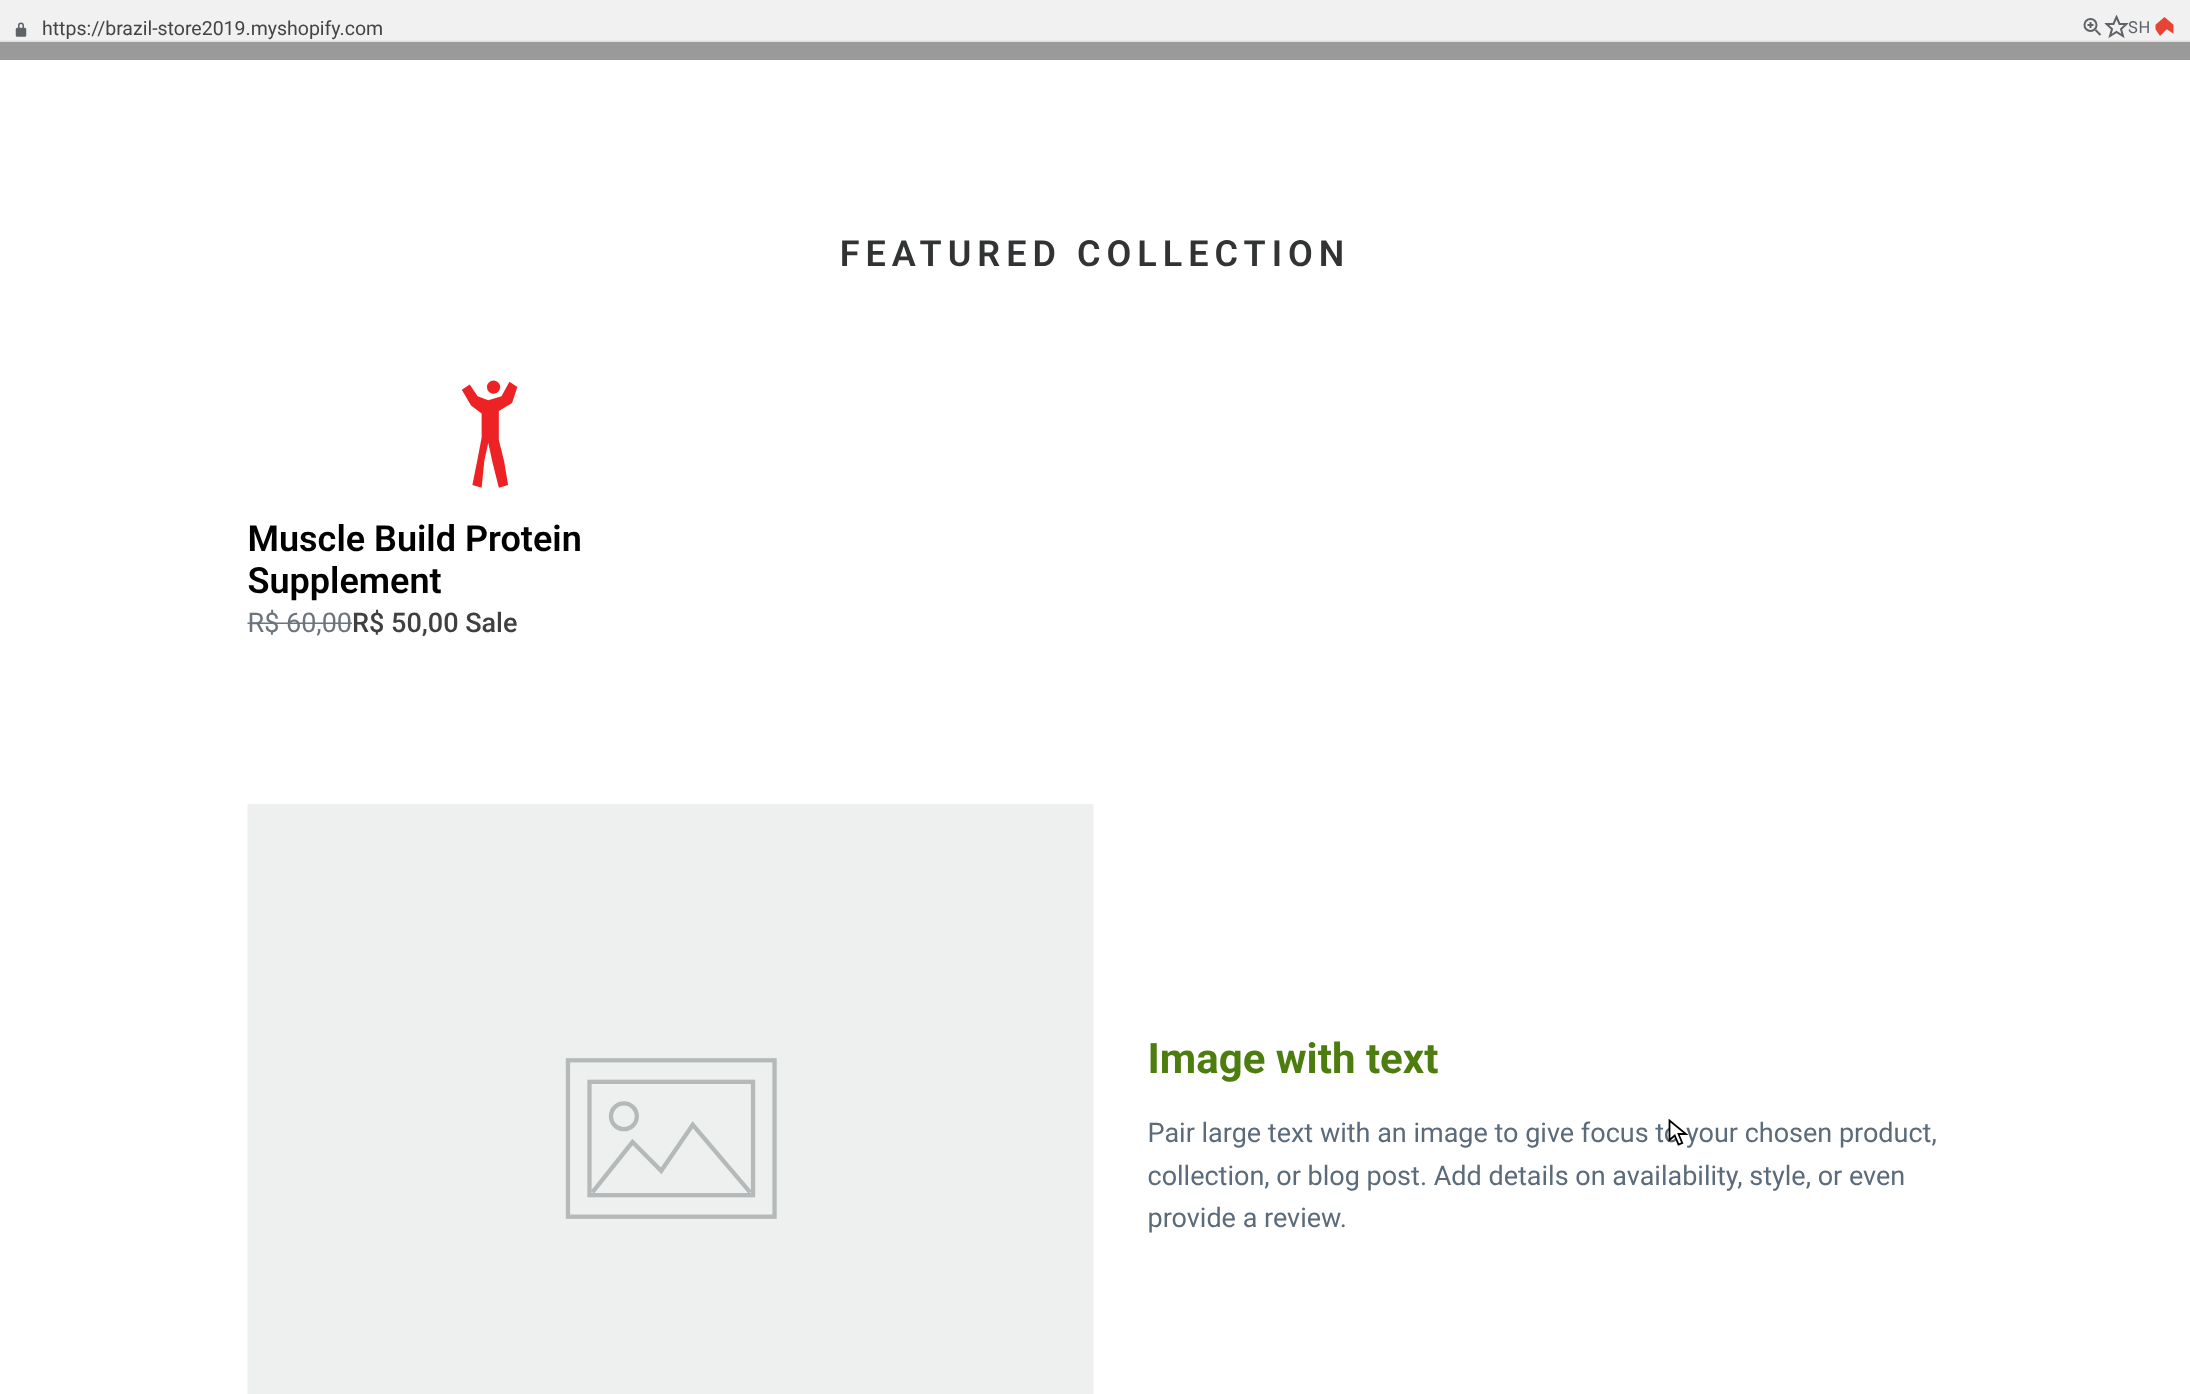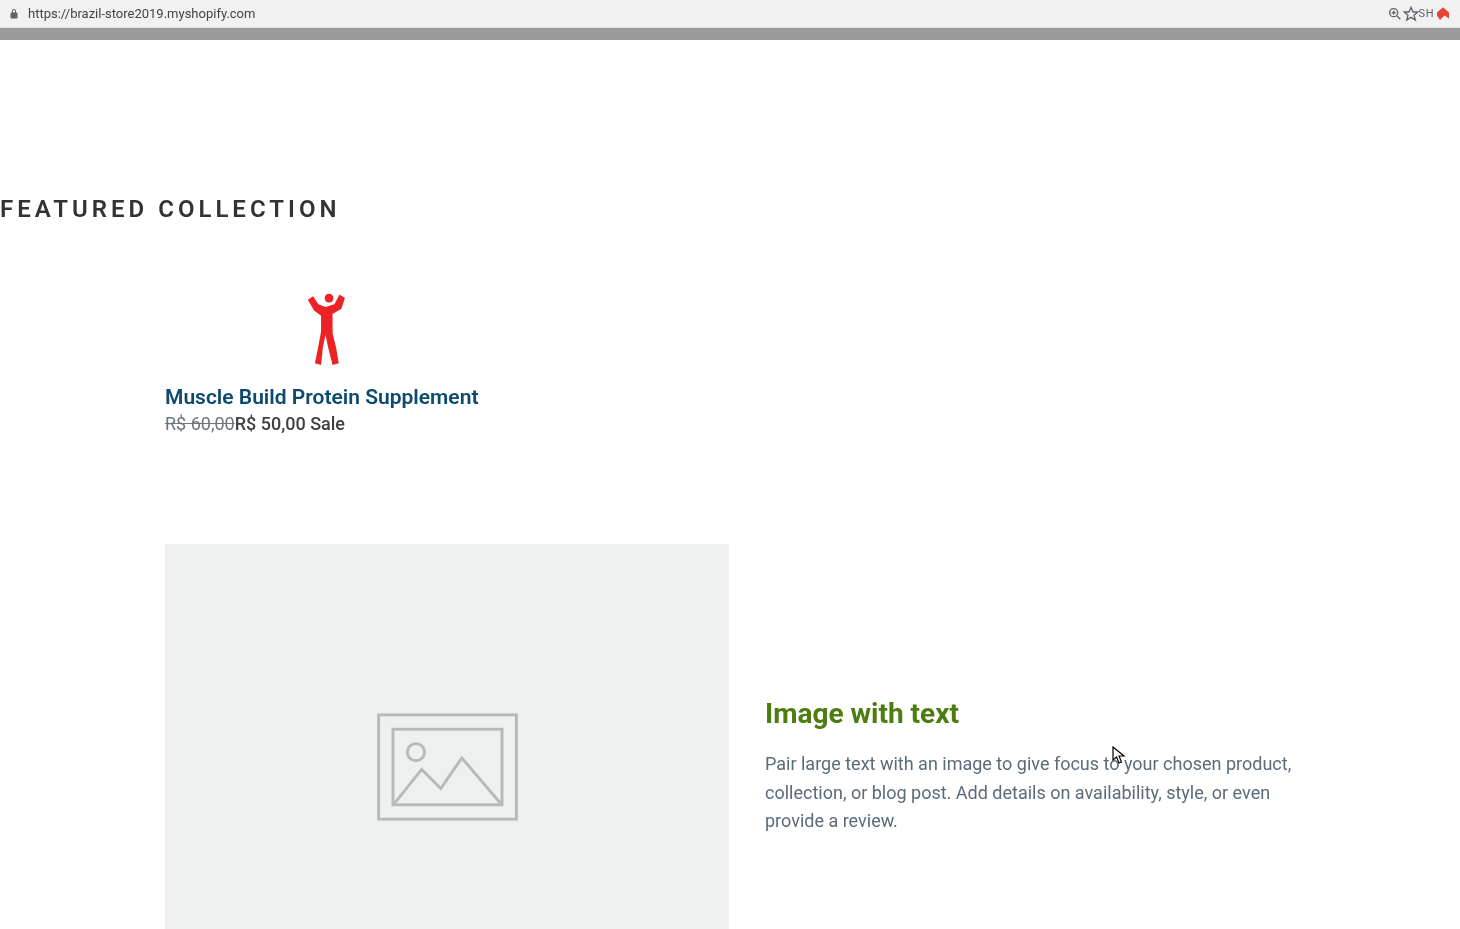--- a/index.html
+++ b/index.html
@@ -12,21 +12,21 @@
       background: #fff;
       width: 1460px;
     }
     
     
     .browser-bar {
       background: #f1f1f1;
       border-bottom: 1px solid #e0e0e0;
       height: 28px;
       display: flex;
-      align-items: center;
+      align-items: flex-end;
       padding: 0 8px;
     }
     .url-box {
       display: flex;
       align-items: center;
       flex: 1;
       font-size: 13px;
       color: #444;
       gap: 8px;
     }
@@ -64,25 +64,25 @@
       height: 12px;
       background: #9a9a9a;
     }
     
     
     .page {
       padding-top: 115px;
     }
     
     .section-title {
+      text-align: center;
       font-size: 24px;
       font-weight: 600;
       letter-spacing: 4px;
       color: #323334;
-      margin-top: 40px;
     }
     
     .collection-container {
       max-width: 1130px;
       margin: 0 auto;
       padding-top: 60px;
     }
     
     .product-card {
       width: 320px;
@@ -96,23 +96,23 @@
       height: 90px;
       margin-bottom: 12px;
     }
     
     .product-image {
       width: 55px;
       height: 75px;
     }
     
     .product-title {
-      font-size: 21px;
+      font-size: 24px;
       font-weight: 600;
-      color: #0c4a6e;
+      color: #000000;
       margin-bottom: 4px;
     }
     
     .price-row {
       font-size: 18px;
       display: flex;
       align-items: baseline;
     }
     
     .price-old {

